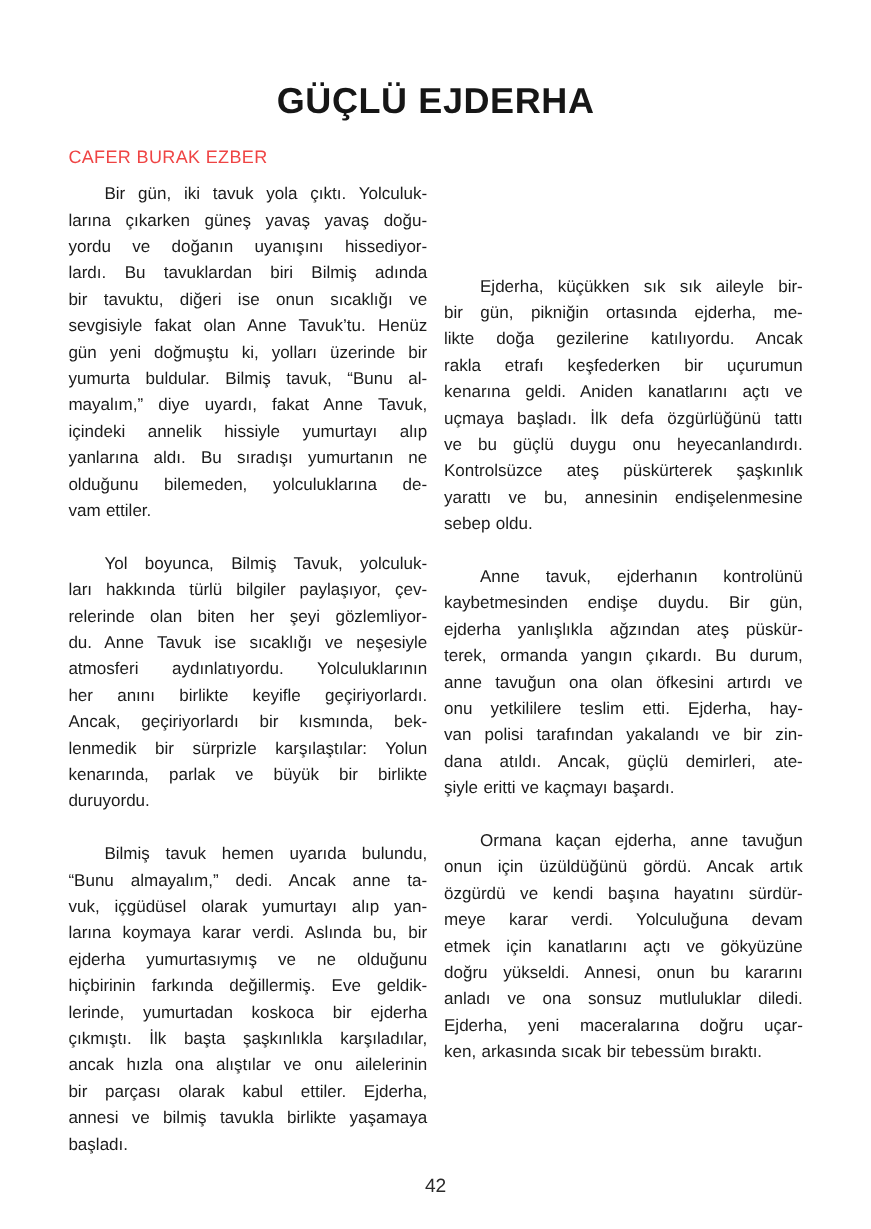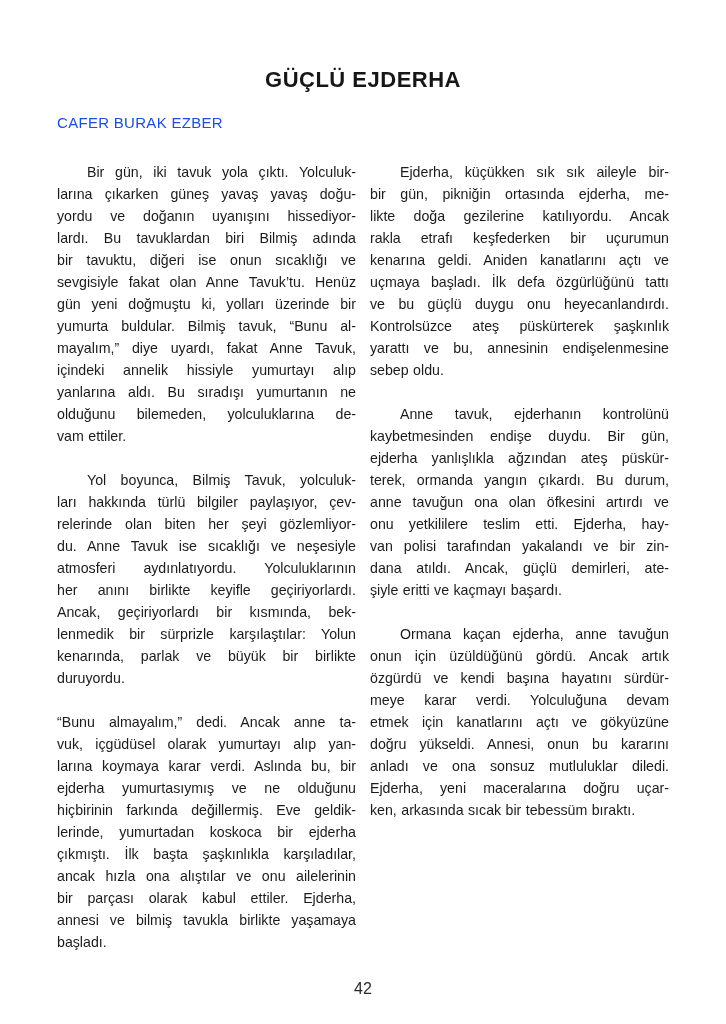--- a/index.html
+++ b/index.html
@@ -13,37 +13,38 @@
     height: 1024px;
     background: #ffffff;
     font-family: "Liberation Sans", sans-serif;
     color: #1b1b1b;
     overflow: hidden;
     box-sizing: border-box;
     padding: 48px 57px 0 57px;
   }
   .doc-title {
     text-align: center;
-    font-size: 22px;
+    font-size: 30px;
     line-height: 34px;
     font-weight: bold;
     color: #161616;
     letter-spacing: 0.5px;
   }
   .doc-author {
     margin-top: 16px;
     font-size: 15px;
     line-height: 20px;
-    color: #1d4ed8;
+    color: #ef4444;
     letter-spacing: 0.3px;
   }
   .columns {
-    margin-top: 28px;
+    margin-top: 9px;
     display: flex;
     gap: 14px;
+    align-items: center;
   }
   .column {
     flex: 1 1 0;
     min-width: 0;
   }
   .paragraph {
     margin: 0 0 22px 0;
   }
   .line {
     font-size: 14.2px;
@@ -100,20 +101,21 @@
           <div class="line">relerinde olan biten her şeyi gözlemliyor-</div>
           <div class="line">du. Anne Tavuk ise sıcaklığı ve neşesiyle</div>
           <div class="line">atmosferi aydınlatıyordu. Yolculuklarının</div>
           <div class="line">her anını birlikte keyifle geçiriyorlardı.</div>
           <div class="line">Ancak, geçiriyorlardı bir kısmında, bek-</div>
           <div class="line">lenmedik bir sürprizle karşılaştılar: Yolun</div>
           <div class="line">kenarında, parlak ve büyük bir birlikte</div>
           <div class="line last">duruyordu.</div>
         </div>
         <div class="paragraph">
+          <div class="line first">Bilmiş tavuk hemen uyarıda bulundu,</div>
           <div class="line">“Bunu almayalım,” dedi. Ancak anne ta-</div>
           <div class="line">vuk, içgüdüsel olarak yumurtayı alıp yan-</div>
           <div class="line">larına koymaya karar verdi. Aslında bu, bir</div>
           <div class="line">ejderha yumurtasıymış ve ne olduğunu</div>
           <div class="line">hiçbirinin farkında değillermiş. Eve geldik-</div>
           <div class="line">lerinde, yumurtadan koskoca bir ejderha</div>
           <div class="line">çıkmıştı. İlk başta şaşkınlıkla karşıladılar,</div>
           <div class="line">ancak hızla ona alıştılar ve onu ailelerinin</div>
           <div class="line">bir parçası olarak kabul ettiler. Ejderha,</div>
           <div class="line">annesi ve bilmiş tavukla birlikte yaşamaya</div>

